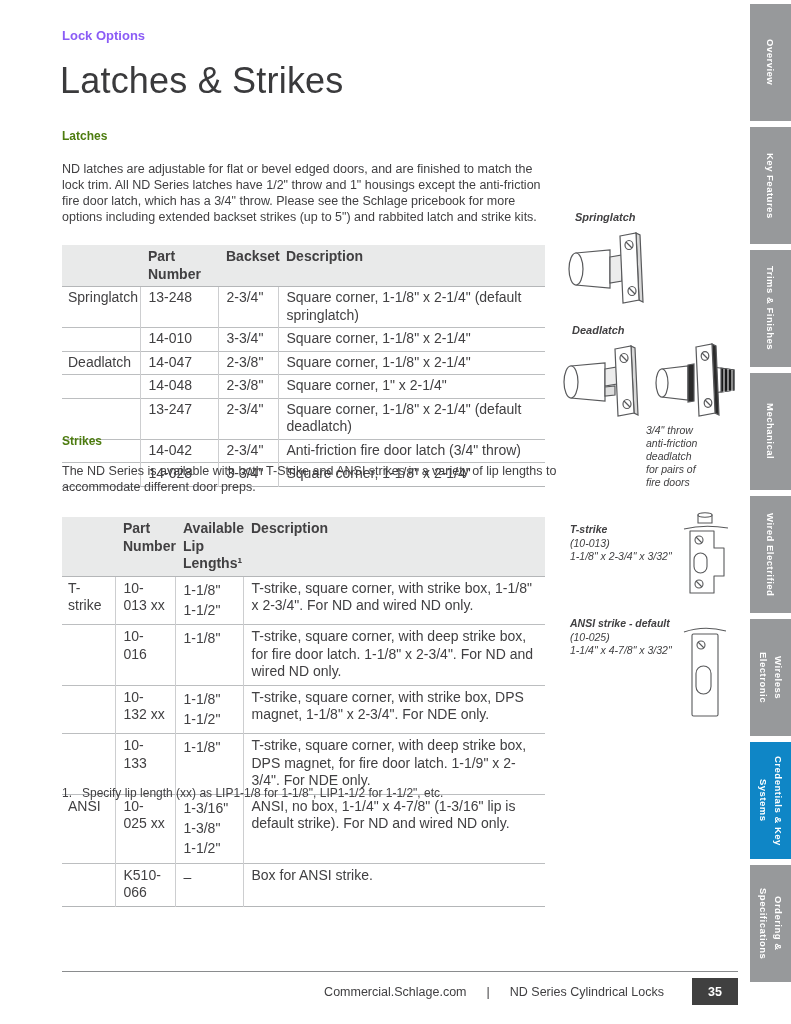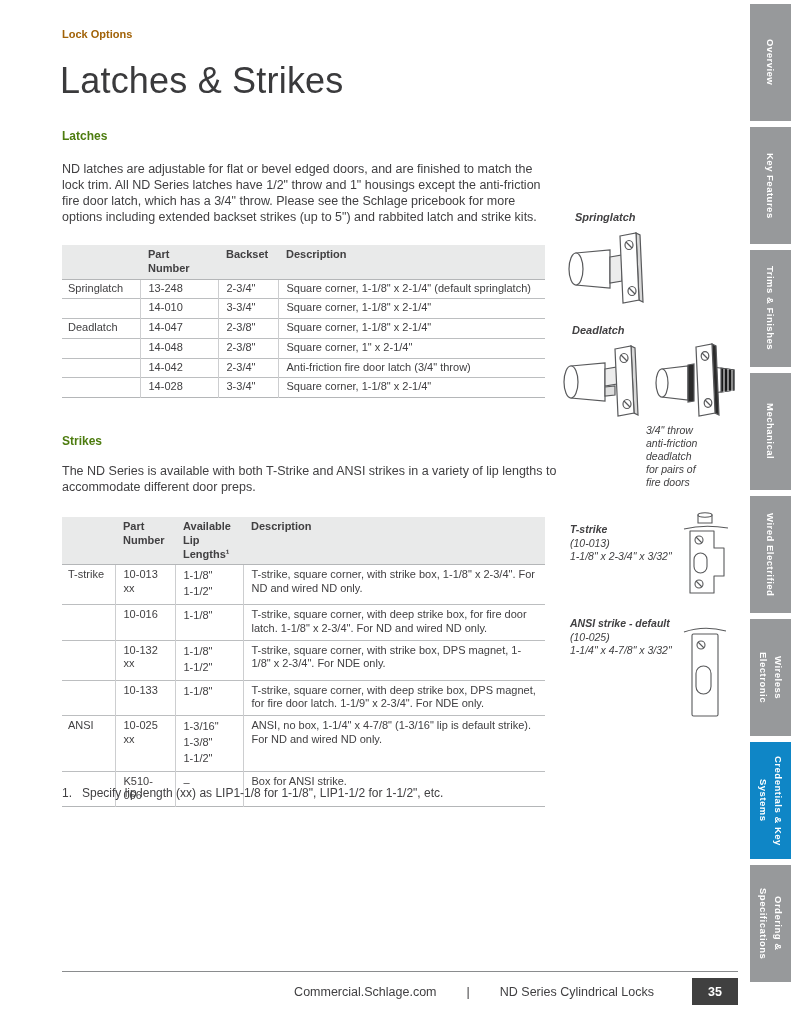--- a/index.html
+++ b/index.html
@@ -3,48 +3,48 @@
 <meta charset="utf-8">
 <style>
   * { margin:0; padding:0; box-sizing:border-box; }
   html,body { background:#ffffff; }
   .page {
     position:relative; width:791px; height:1024px; background:#ffffff;
     font-family:"Liberation Sans", sans-serif; color:#414042; overflow:hidden;
   }
   .abs { position:absolute; }
 
-  .eyebrow { left:62px; top:28px; font-size:11px; font-weight:bold; color:#a16207; }
+  .eyebrow { left:62px; top:28px; font-size:13px; font-weight:bold; color:#8b5cf6; }
   .title   { left:60px; top:60px; font-size:36px; font-weight:500; color:#3a3a3c; letter-spacing:.2px; }
   .sec-heading { left:62px; font-size:12px; font-weight:bold; color:#4d7c0f; }
   .intro   { left:62px; width:496px; font-size:12.5px; line-height:16px; color:#414042; }
 
   table.tbl { position:absolute; left:62px; width:483px; border-collapse:collapse; table-layout:fixed;
-              font-size:11px; color:#414042; border-bottom:1px solid #b4b6b8; }
+              font-size:14px; color:#414042; border-bottom:1px solid #b4b6b8; }
   table.tbl thead th { background:#e9eaea; text-align:left; font-weight:bold; padding:3px 8px 3px 8px;
                        border-bottom:1px solid #b4b6b8; vertical-align:top; line-height:1.25; }
   table.tbl thead th:first-child { padding-left:6px; }
   table.tbl tbody td { padding:2px 8px 3px 8px; vertical-align:top; border-top:1px solid #bcbec0; line-height:1.25; }
   table.tbl tbody tr:first-child td { border-top:none; }
   table.tbl tbody td + td { border-left:1px solid #cdced0; }
   table.tbl tbody td:first-child { padding-left:6px; }
   .pre { white-space:pre-line; }
   table.strikes tbody td { padding-top:3px; padding-bottom:4px; }
   table.strikes td.lips { line-height:1.45; }
 
   .footnote { left:62px; top:786px; font-size:12px; color:#414042; }
 
   .fig-label { font-size:11px; font-weight:bold; font-style:italic; color:#414042; }
   .fig-caption { font-size:10.5px; font-style:italic; color:#414042; line-height:13px; white-space:pre-line; }
   .fig-dims { font-size:10.5px; font-style:italic; color:#414042; line-height:13.5px; }
   .fig-dims .nm { font-weight:bold; }
 
   .footer-rule { left:62px; top:971px; width:676px; height:1px; background:#8a8c8e; }
   .footer-row { left:62px; top:978px; width:676px; height:27px; display:flex; align-items:center;
-                justify-content:flex-end; gap:30px; font-size:12.5px; color:#414042; }
+                justify-content:flex-end; gap:20px; font-size:12.5px; color:#414042; }
   .page-box { width:46px; height:27px; background:#404040; color:#ffffff; font-weight:bold; font-size:12.5px;
               display:flex; align-items:center; justify-content:center; margin-left:8px; }
 
   .sidebar { position:absolute; left:750px; top:0; width:41px; height:1024px; }
   .tab { position:absolute; left:0; width:41px; height:117px; background:#97999b;
          display:flex; align-items:center; justify-content:center; cursor:pointer; }
   .tab.active { background:#0f86c6; }
   .tab span { writing-mode:vertical-rl; white-space:pre-line; text-align:center; color:#ffffff;
               font-size:9.5px; font-weight:bold; letter-spacing:.5px; line-height:1.6; }
 
@@ -93,20 +93,26 @@
         <td>Deadlatch</td>
         <td>14-047</td>
         <td>2-3/8"</td>
         <td>Square corner, 1-1/8" x 2-1/4"</td>
       </tr>
       <tr>
         <td></td>
         <td>14-048</td>
         <td>2-3/8"</td>
         <td>Square corner, 1" x 2-1/4"</td>
+      </tr>
+      <tr>
+        <td></td>
+        <td>13-247</td>
+        <td>2-3/4"</td>
+        <td>Square corner, 1-1/8" x 2-1/4" (default deadlatch)</td>
       </tr>
       <tr>
         <td></td>
         <td>14-042</td>
         <td>2-3/4"</td>
         <td>Anti-friction fire door latch (3/4" throw)</td>
       </tr>
       <tr>
         <td></td>
         <td>14-028</td>

